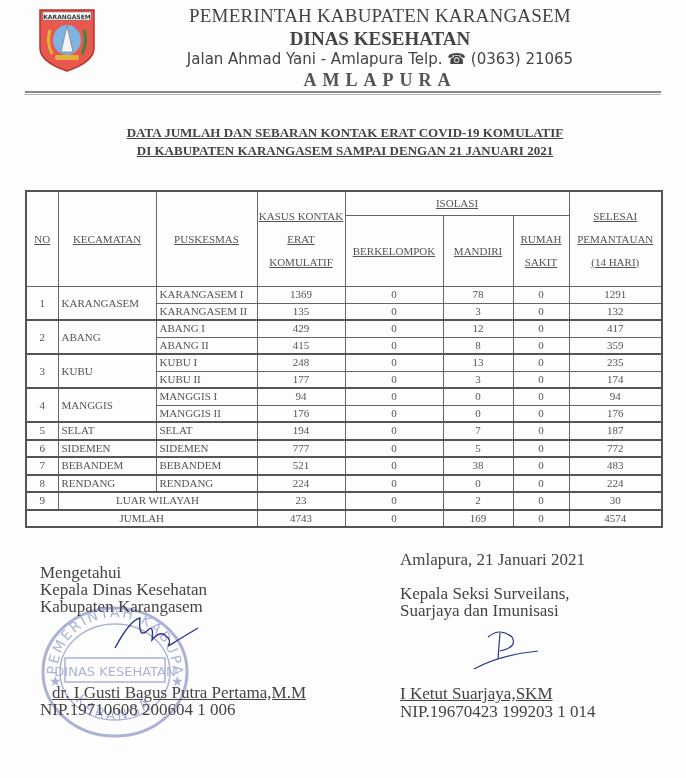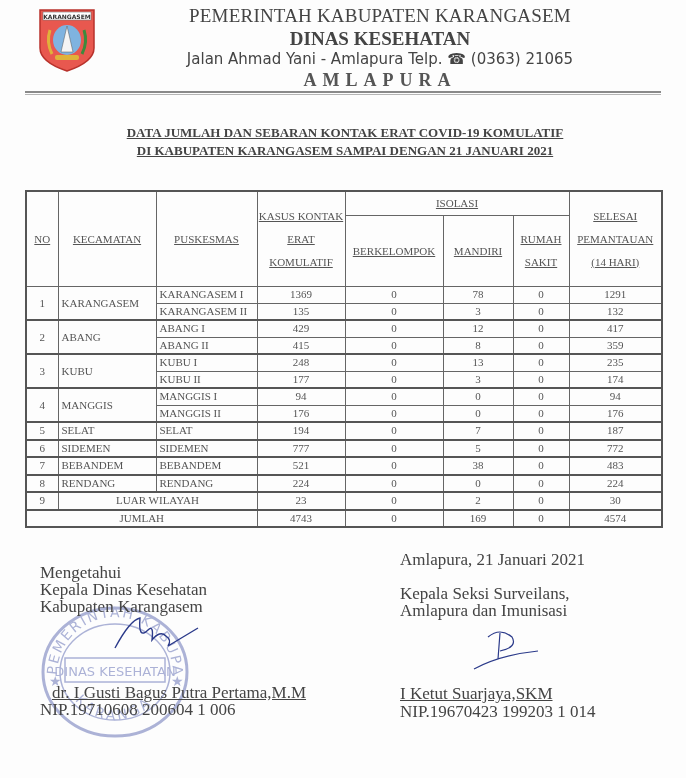--- a/index.html
+++ b/index.html
@@ -244,19 +244,19 @@
   <div class="abs sig u" style="left:12px;width:230px;top:683px">dr. I Gusti Bagus Putra Pertama,M.M</div>
   <div class="abs sig" style="left:0;width:230px;top:700px">NIP.19710608 200604 1 006</div>
 </div>
 <svg id="signL" class="abs" viewBox="0 0 90 50">
   <path d="M5 38 Q20 10 30 8 Q28 30 38 20 Q44 14 42 30 Q50 20 56 26 Q62 30 58 36 L88 18" fill="none" stroke="#2b3a8a" stroke-width="1.4"></path>
 </svg>
 
 <div id="rightsig" class="abs">
   <div class="abs sig" style="left:0;width:220px;top:550px">Amlapura, 21 Januari 2021</div>
   <div class="abs sig" style="left:0;width:220px;top:584px">Kepala Seksi Surveilans,</div>
-  <div class="abs sig" style="left:0;width:220px;top:601px">Amlapura dan Imunisasi</div>
+  <div class="abs sig" style="left:0;width:220px;top:601px">Suarjaya dan Imunisasi</div>
   <div class="abs sig u" style="left:0;width:220px;top:684px">I Ketut Suarjaya,SKM</div>
   <div class="abs sig" style="left:0;width:220px;top:702px">NIP.19670423 199203 1 014</div>
 </div>
 <svg id="signR" class="abs" viewBox="0 0 70 50">
   <path d="M18 12 Q30 2 42 12 Q48 22 30 26 M30 8 L28 34 M4 44 Q30 30 68 26" fill="none" stroke="#2b3a8a" stroke-width="1.2"></path>
 </svg>
 
 </body></html>

